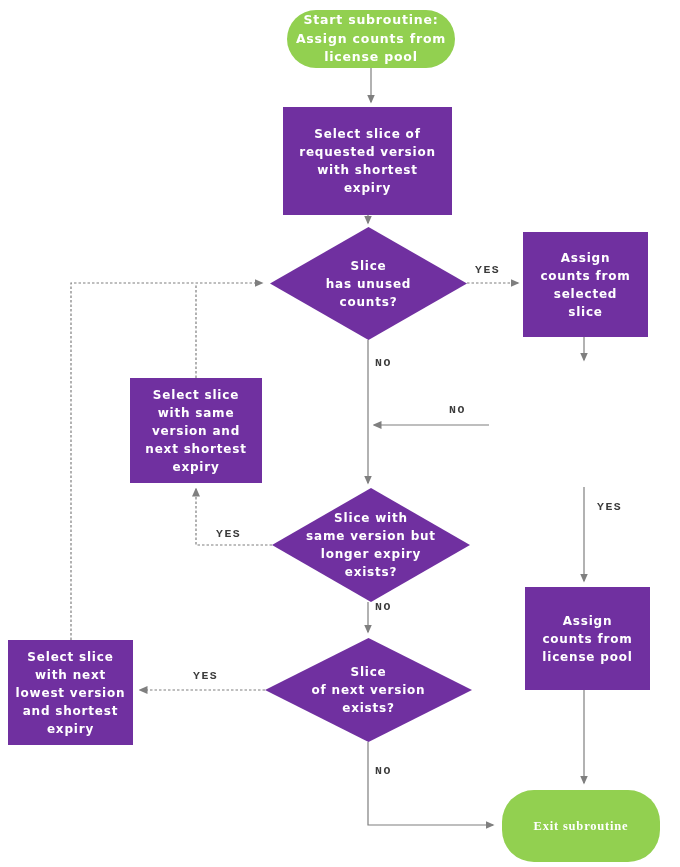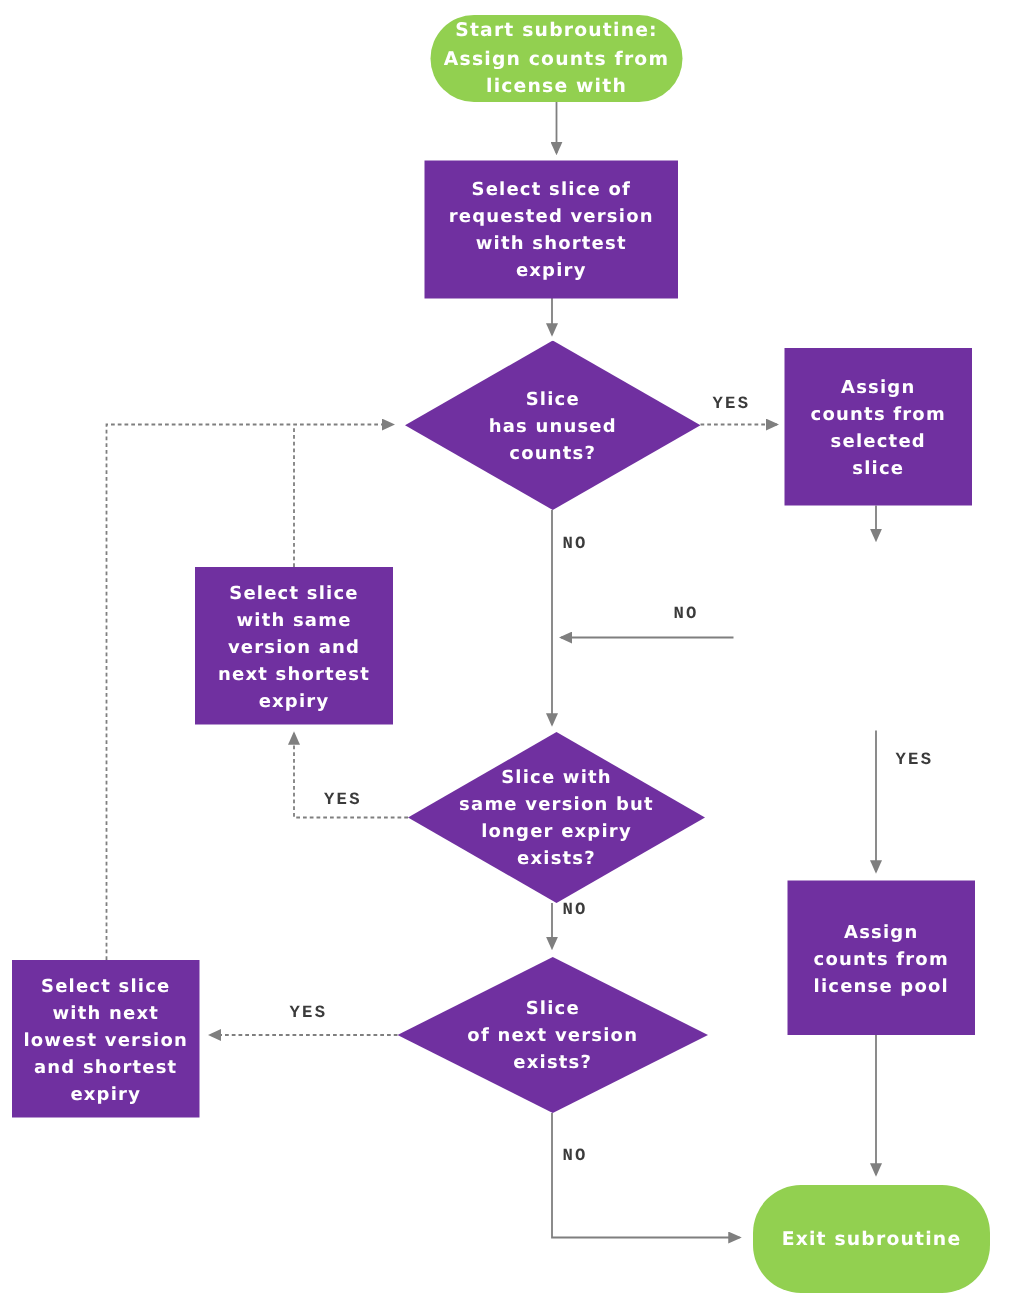--- a/index.html
+++ b/index.html
@@ -81,23 +81,23 @@
     <path class="edge dashed" d="M71,640 V283 H262" marker-end="url(#arr)"></path>
     <path class="edge" d="M368,602 V632" marker-end="url(#arr)"></path>
     <path class="edge dashed" d="M265,690 H140" marker-end="url(#arr)"></path>
     <path class="edge" d="M368,742 V825 H493" marker-end="url(#arr)"></path>
     <path class="edge" d="M584,487 V581" marker-end="url(#arr)"></path>
     <path class="edge" d="M584,690 V783" marker-end="url(#arr)"></path>
   </svg>
 
   <div class="node terminator" style="left:287px; top:10px; width:168px; height:58px;">Start subroutine:
 Assign counts from
-license with</div>
+license pool</div>
 
-  <div class="node process" style="left:283px; top:107px; width:169px; height:92px;">Select slice of
+  <div class="node process" style="left:283px; top:107px; width:169px; height:108px;">Select slice of
 requested version
 with shortest
 expiry</div>
 
   <div class="node decision" style="left:270px; top:227px; width:197px; height:113px;">Slice
 has unused
 counts?</div>
 
   <div class="node process" style="left:523px; top:232px; width:125px; height:105px;">Assign
 counts from
@@ -123,21 +123,21 @@
   <div class="node process" style="left:8px; top:640px; width:125px; height:105px;">Select slice
 with next
 lowest version
 and shortest
 expiry</div>
 
   <div class="node process" style="left:525px; top:587px; width:125px; height:103px;">Assign
 counts from
 license pool</div>
 
-  <div class="node terminator" style="left:502px; top:790px; width:158px; height:72px;">Exit subroutine</div>
+  <div class="node terminator" style="left:502px; top:790px; width:158px; height:72px;font-family:Liberation Serif, serif;">Exit subroutine</div>
 
   <div class="edge-label" style="left:475px; top:263px;">YES</div>
 
   <div class="edge-label" style="left:375px; top:356px;">NO</div>
 
   <div class="edge-label" style="left:449px; top:403px;">NO</div>
 
   <div class="edge-label" style="left:597px; top:500px;">YES</div>
 
   <div class="edge-label" style="left:216px; top:527px;">YES</div>

